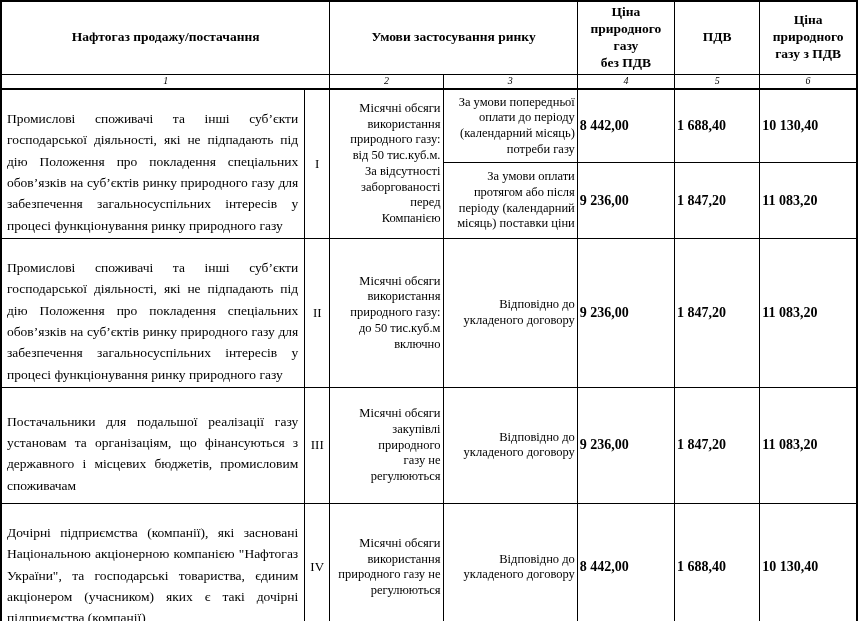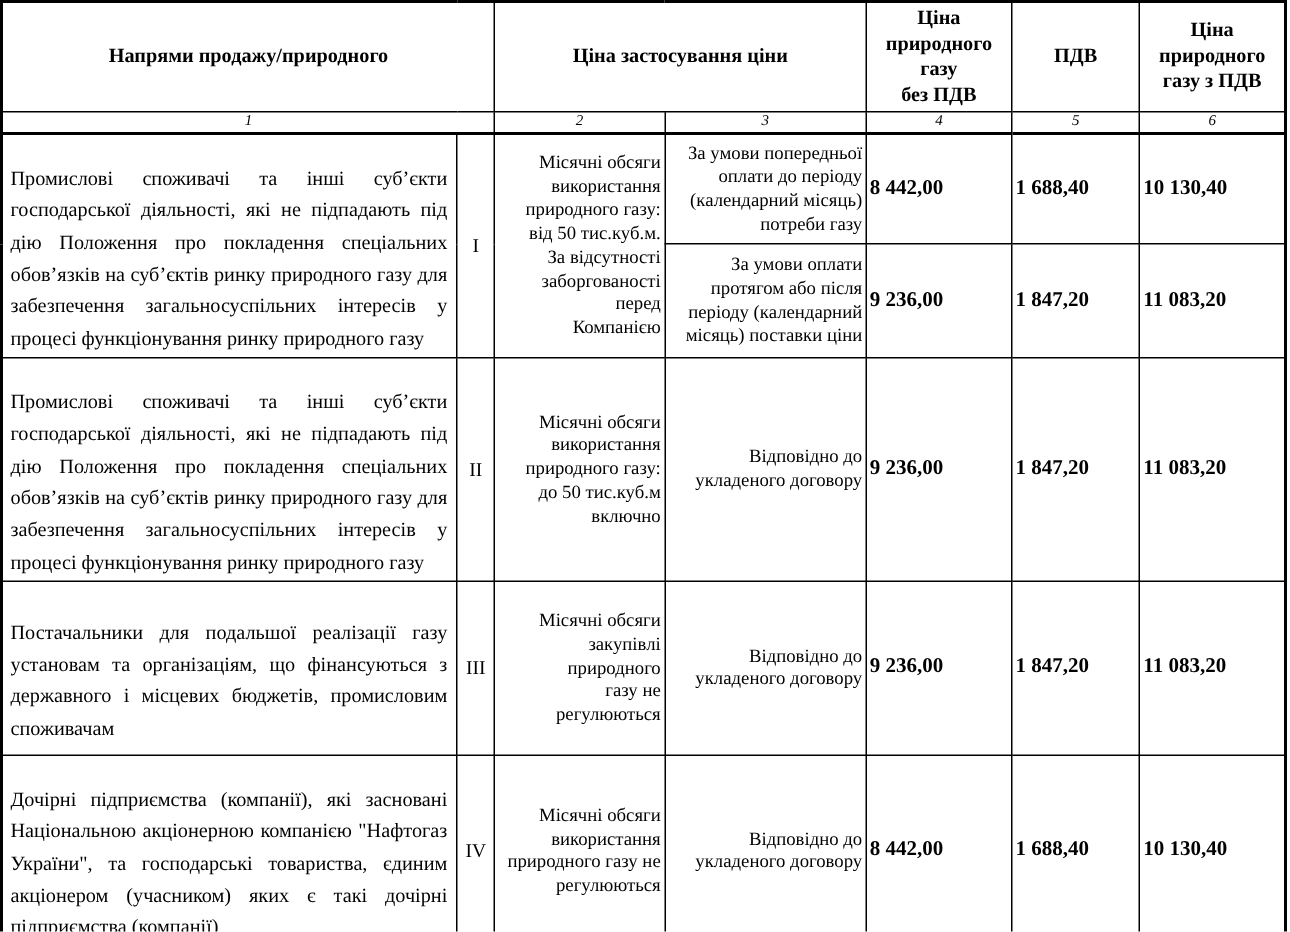--- a/index.html
+++ b/index.html
@@ -81,22 +81,22 @@
     <col style="width:303px">
     <col style="width:25px">
     <col style="width:113px">
     <col style="width:134px">
     <col style="width:97px">
     <col style="width:85px">
     <col style="width:97px">
   </colgroup>
   <thead>
     <tr class="header-row">
-      <th colspan="2">Напрями продажу/природного</th>
-      <th colspan="2">Ціна застосування ціни</th>
+      <th colspan="2">Нафтогаз продажу/постачання</th>
+      <th colspan="2">Умови застосування ринку</th>
       <th class="pre">Ціна природного
 газу
 без ПДВ</th>
       <th>ПДВ</th>
       <th class="pre">Ціна природного
 газу з ПДВ</th>
     </tr>
     <tr class="numbering-row">
       <td colspan="2">1</td>
       <td>2</td>

